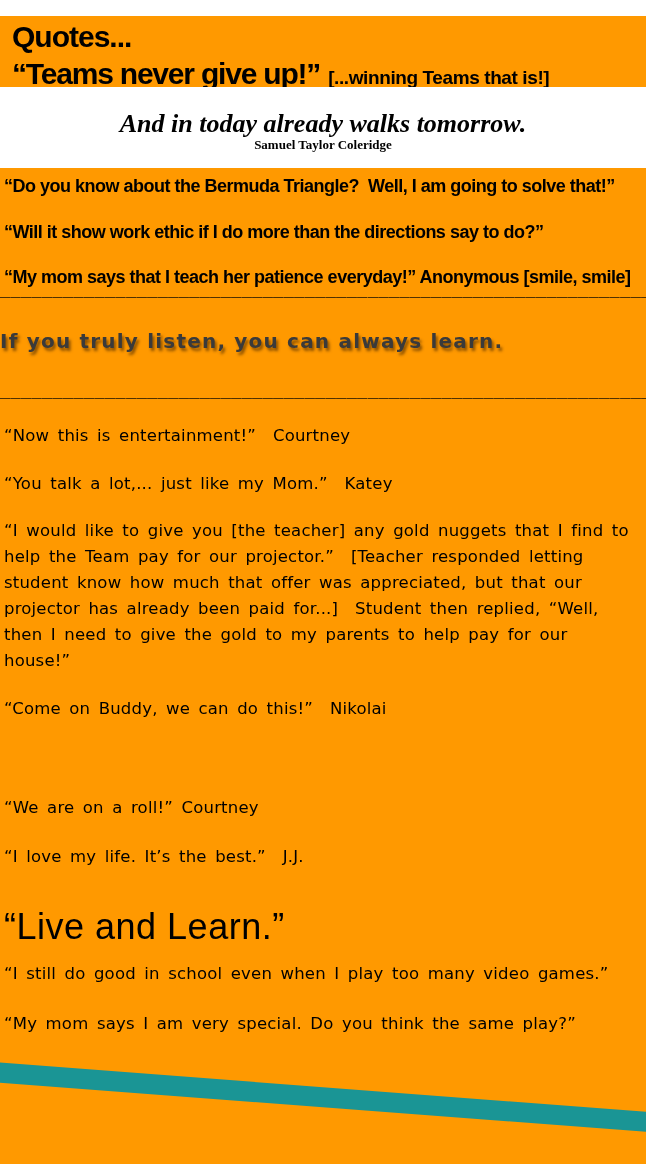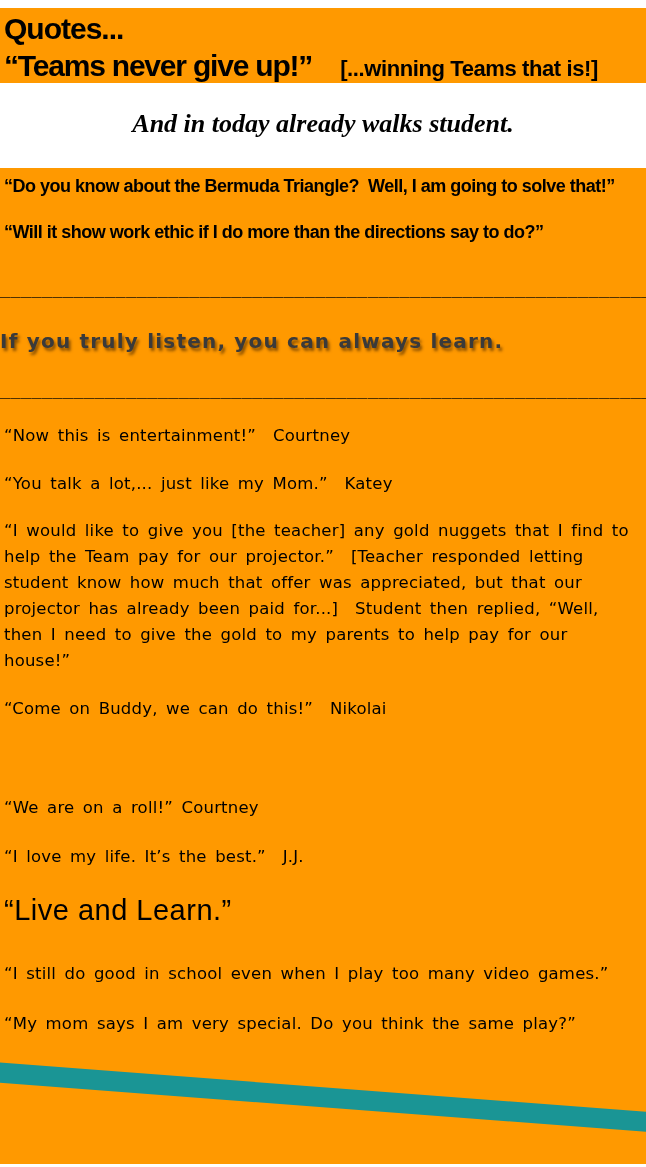--- a/index.html
+++ b/index.html
@@ -16,47 +16,47 @@
     height: 1167px;
     background: #ffffff;
     overflow: hidden;
     font-family: "Liberation Sans", sans-serif;
     color: var(--ink);
   }
 
   
   .banner {
     position: absolute;
-    top: 8px; left: 0;
+    top: 16px; left: 0;
     width: 646px; height: 75px;
     background: var(--orange);
-    padding: 4px 0 0 4px;
+    padding: 4px 0 0 12px;
     overflow: hidden;
   }
   .banner-title {
     font-weight: bold;
     font-size: 30px;
     line-height: 34px;
     letter-spacing: -1px;
     white-space: nowrap;
   }
   .banner-line2 {
     white-space: nowrap;
     line-height: 40px;
   }
   .banner-headline {
     font-weight: bold;
     font-size: 30px;
     letter-spacing: -1.2px;
   }
   .banner-suffix {
     font-weight: bold;
-    font-size: 22px;
+    font-size: 19px;
     letter-spacing: -0.4px;
-    margin-left: 28px;
+    margin-left: 8px;
   }
 
   
   .epigraph {
     position: absolute;
     top: 87px; left: 0;
     width: 646px; height: 81px;
     background: #ffffff;
     text-align: center;
   }
@@ -119,22 +119,23 @@
     font-size: 16.5px;
     line-height: 26px;
     word-spacing: 3px;
     letter-spacing: 0.2px;
     white-space: pre-wrap;
     right: 12px;
   }
   .big-quote {
     font-family: "Liberation Sans", sans-serif;
     font-weight: normal;
-    font-size: 29px;
+    font-size: 36px;
     letter-spacing: 0.5px;
+    margin-top: 12px;
   }
 
   
   .teal-stripe {
     position: absolute;
     left: -8px;
     top: 1062px;
     width: 700px;
     height: 20px;
     background: var(--teal);
@@ -148,27 +149,29 @@
 <div id="page">
 
   <div class="banner">
     <div class="banner-title">Quotes...</div>
     <div class="banner-line2">
       <span class="banner-headline">“Teams never give up!”</span><span class="banner-suffix">[...winning Teams that is!]</span>
     </div>
   </div>
 
   <div class="epigraph">
-    <div class="epigraph-text">And in today already walks student.</div>
+    <div class="epigraph-text">And in today already walks tomorrow.</div>
+    <div class="epigraph-author">Samuel Taylor Coleridge</div>
   </div>
 
   <div class="main-panel">
 
     <div class="abs bold-quote" style="top:8px">“Do you know about the Bermuda Triangle?  Well, I am going to solve that!”</div>
     <div class="abs bold-quote" style="top:54px">“Will it show work ethic if I do more than the directions say to do?”</div>
+    <div class="abs bold-quote" style="top:99px">“My mom says that I teach her patience everyday!” Anonymous [smile, smile]</div>
 
     <div class="abs divider-line" style="top:112px">______________________________________________________________________</div>
 
     <div class="abs motto-text" style="top:161px">If you truly listen, you can always learn.</div>
 
     <div class="abs divider-line" style="top:213px">______________________________________________________________________</div>
 
     <div class="abs student-quote" style="top:255px">“Now this is entertainment!”  Courtney</div>
     <div class="abs student-quote" style="top:303px">“You talk a lot,... just like my Mom.”  Katey</div>
     <div class="abs student-quote" style="top:350px">“I would like to give you [the teacher] any gold nuggets that I find to help the Team pay for our projector.”  [Teacher responded letting student know how much that offer was appreciated, but that our projector has already been paid for...]  Student then replied, “Well, then I need to give the gold to my parents to help pay for our house!”</div>

